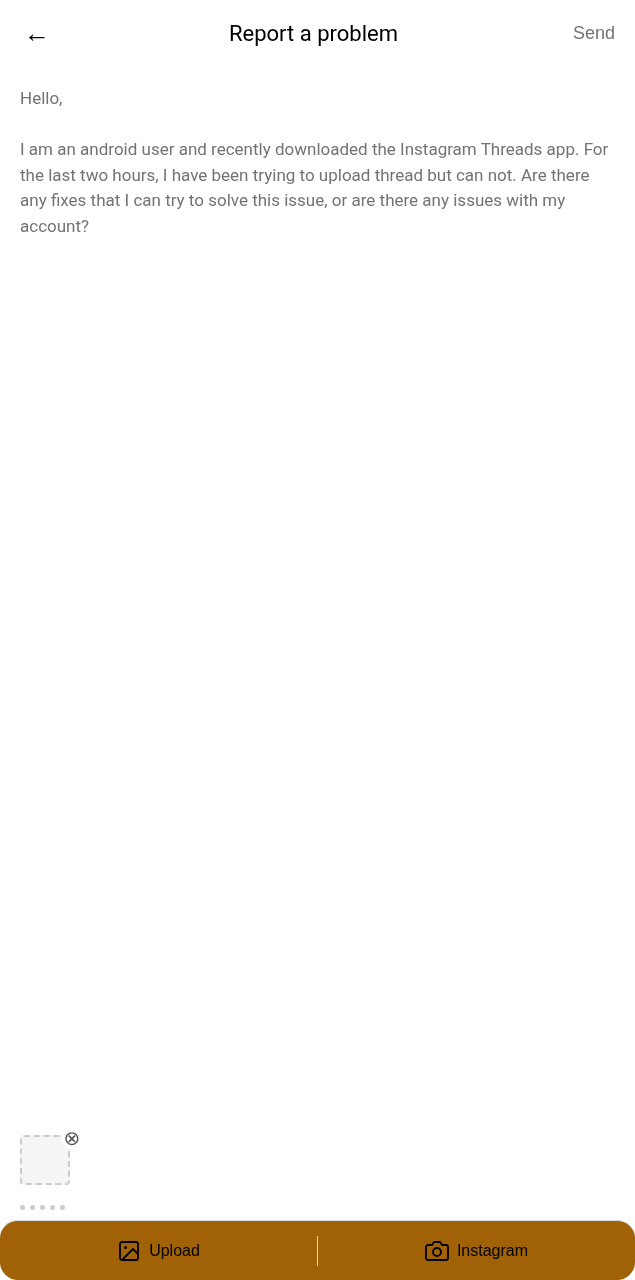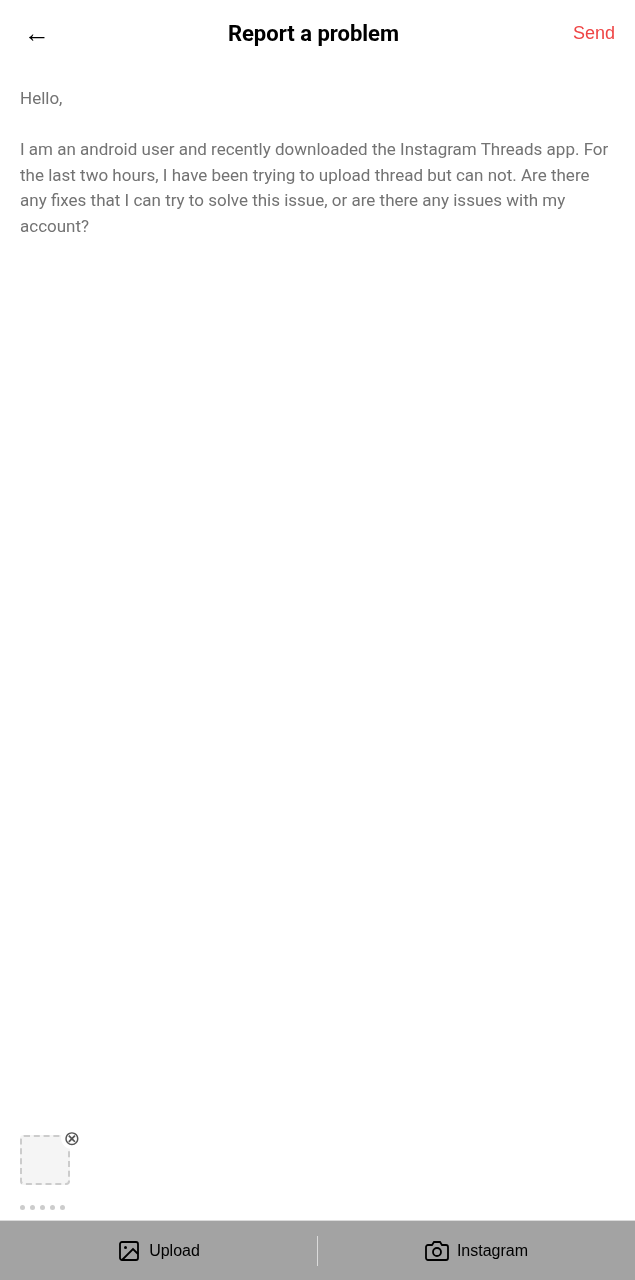--- a/index.html
+++ b/index.html
@@ -38,34 +38,34 @@
 
     .back-arrow {
       font-size: 26px;
       color: #000000;
       font-weight: 400;
       line-height: 1;
     }
 
     .header-title {
       font-size: 22px;
-      font-weight: 700;
+      font-weight: 400;
       color: #000000;
       flex: 1;
       text-align: center;
       margin: 0 10px;
     }
 
     .send-button {
       background: none;
       border: none;
       cursor: pointer;
       font-size: 18px;
       font-weight: 500;
-      color: #ef4444;
+      color: #737373;
     }
 
     .content-area {
       flex: 1;
       padding: 20px 20px 0 20px;
       position: relative;
     }
 
     .message-textarea {
       width: 100%;
@@ -138,22 +138,23 @@
       width: 5px;
       height: 5px;
       border-radius: 50%;
       background: #cccccc;
     }
 
     .bottom-toolbar {
       display: flex;
       align-items: center;
       border-top: 1px solid #dbdbdb;
-      background: #a3a3a3;
+      background: #a16207;
       height: 60px;
+      border-radius: 18px;
     }
 
     .toolbar-btn {
       flex: 1;
       display: flex;
       align-items: center;
       justify-content: center;
       gap: 8px;
       background: none;
       border: none;

